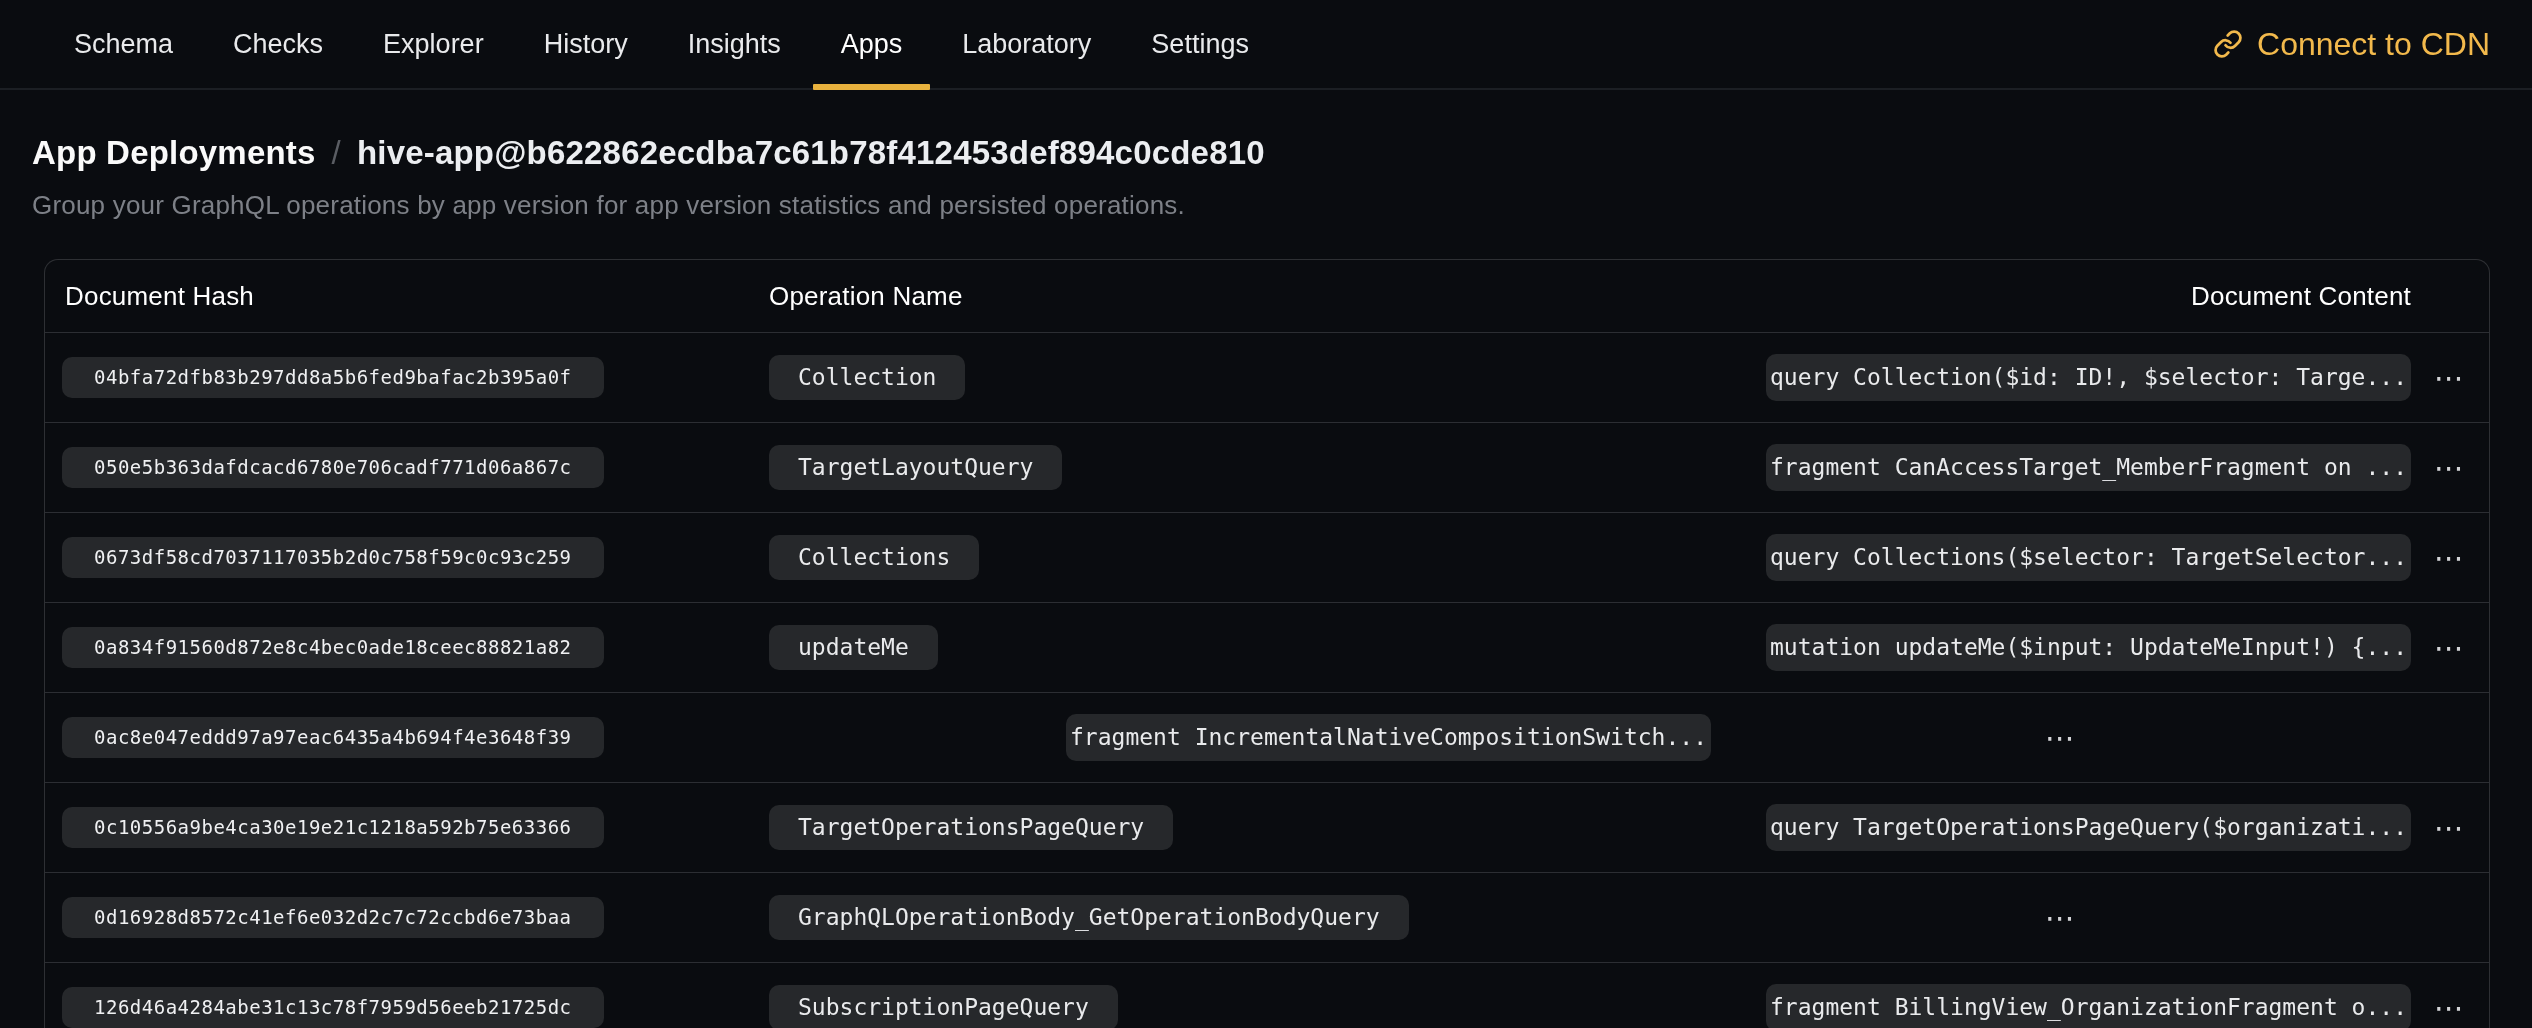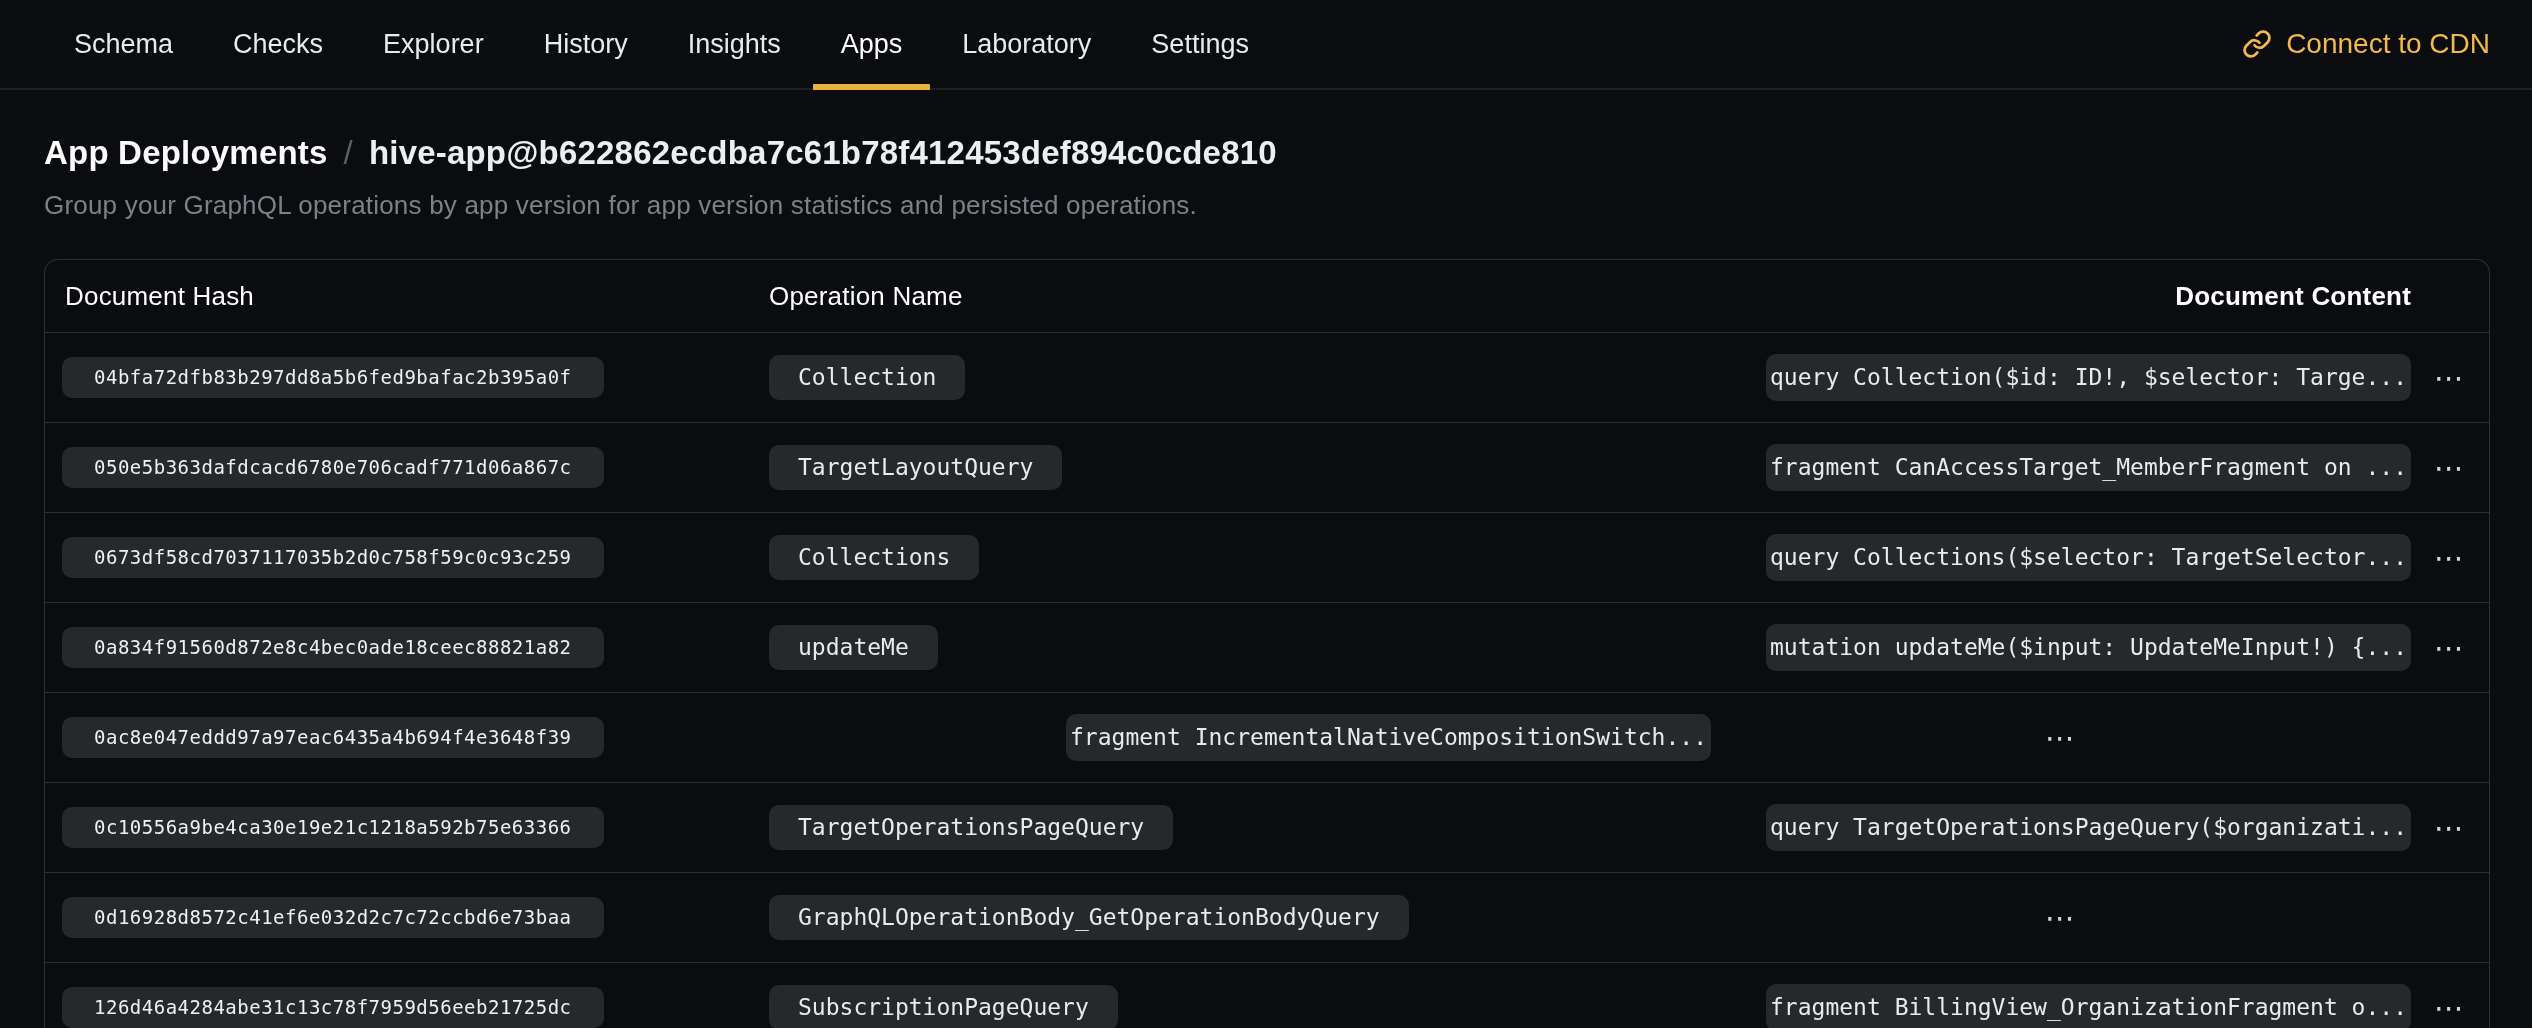--- a/index.html
+++ b/index.html
@@ -44,28 +44,28 @@
     height: 6px;
     background: var(--accent, #e9b23e);
     border-radius: 1px;
   }
   .cdn-link {
     display: flex;
     align-items: center;
     gap: 14px;
     padding-right: 42px;
     color: #f2b94c;
-    font-size: 28px;
+    font-size: 32px;
     cursor: pointer;
     white-space: nowrap;
   }
   .cdn-link svg { display: block; }
 
   
-  .page-head { padding: 44px 44px 0 44px; }
+  .page-head { padding: 44px 44px 0 32px; }
   .breadcrumb {
     font-size: 33px;
     font-weight: 700;
     letter-spacing: 0.2px;
     display: flex;
     align-items: baseline;
     gap: 16px;
     color: #f5f6f8;
   }
   .breadcrumb .crumb-section { color: #fafafa; cursor: pointer; }
@@ -92,21 +92,21 @@
     align-items: center;
   }
   .thead-row { height: 72px; }
   .tr { height: 90px; border-top: 1px solid #2c2e33; }
   .th {
     font-size: 26px;
     color: #ffffff;
     letter-spacing: 0.2px;
   }
   .th.col-hash { padding-left: 20px; }
-  .th.col-content { text-align: right; font-weight: bold; }
+  .th.col-content { text-align: right; }
 
   .td { display: flex; align-items: center; min-width: 0; }
   .td.col-hash { padding-left: 17px; }
   .td.col-content { justify-content: flex-end; }
   .td.col-menu { justify-content: center; }
 
   .pill {
     background: #26282b;
     border-radius: 10px;
     color: #eff0f2;

